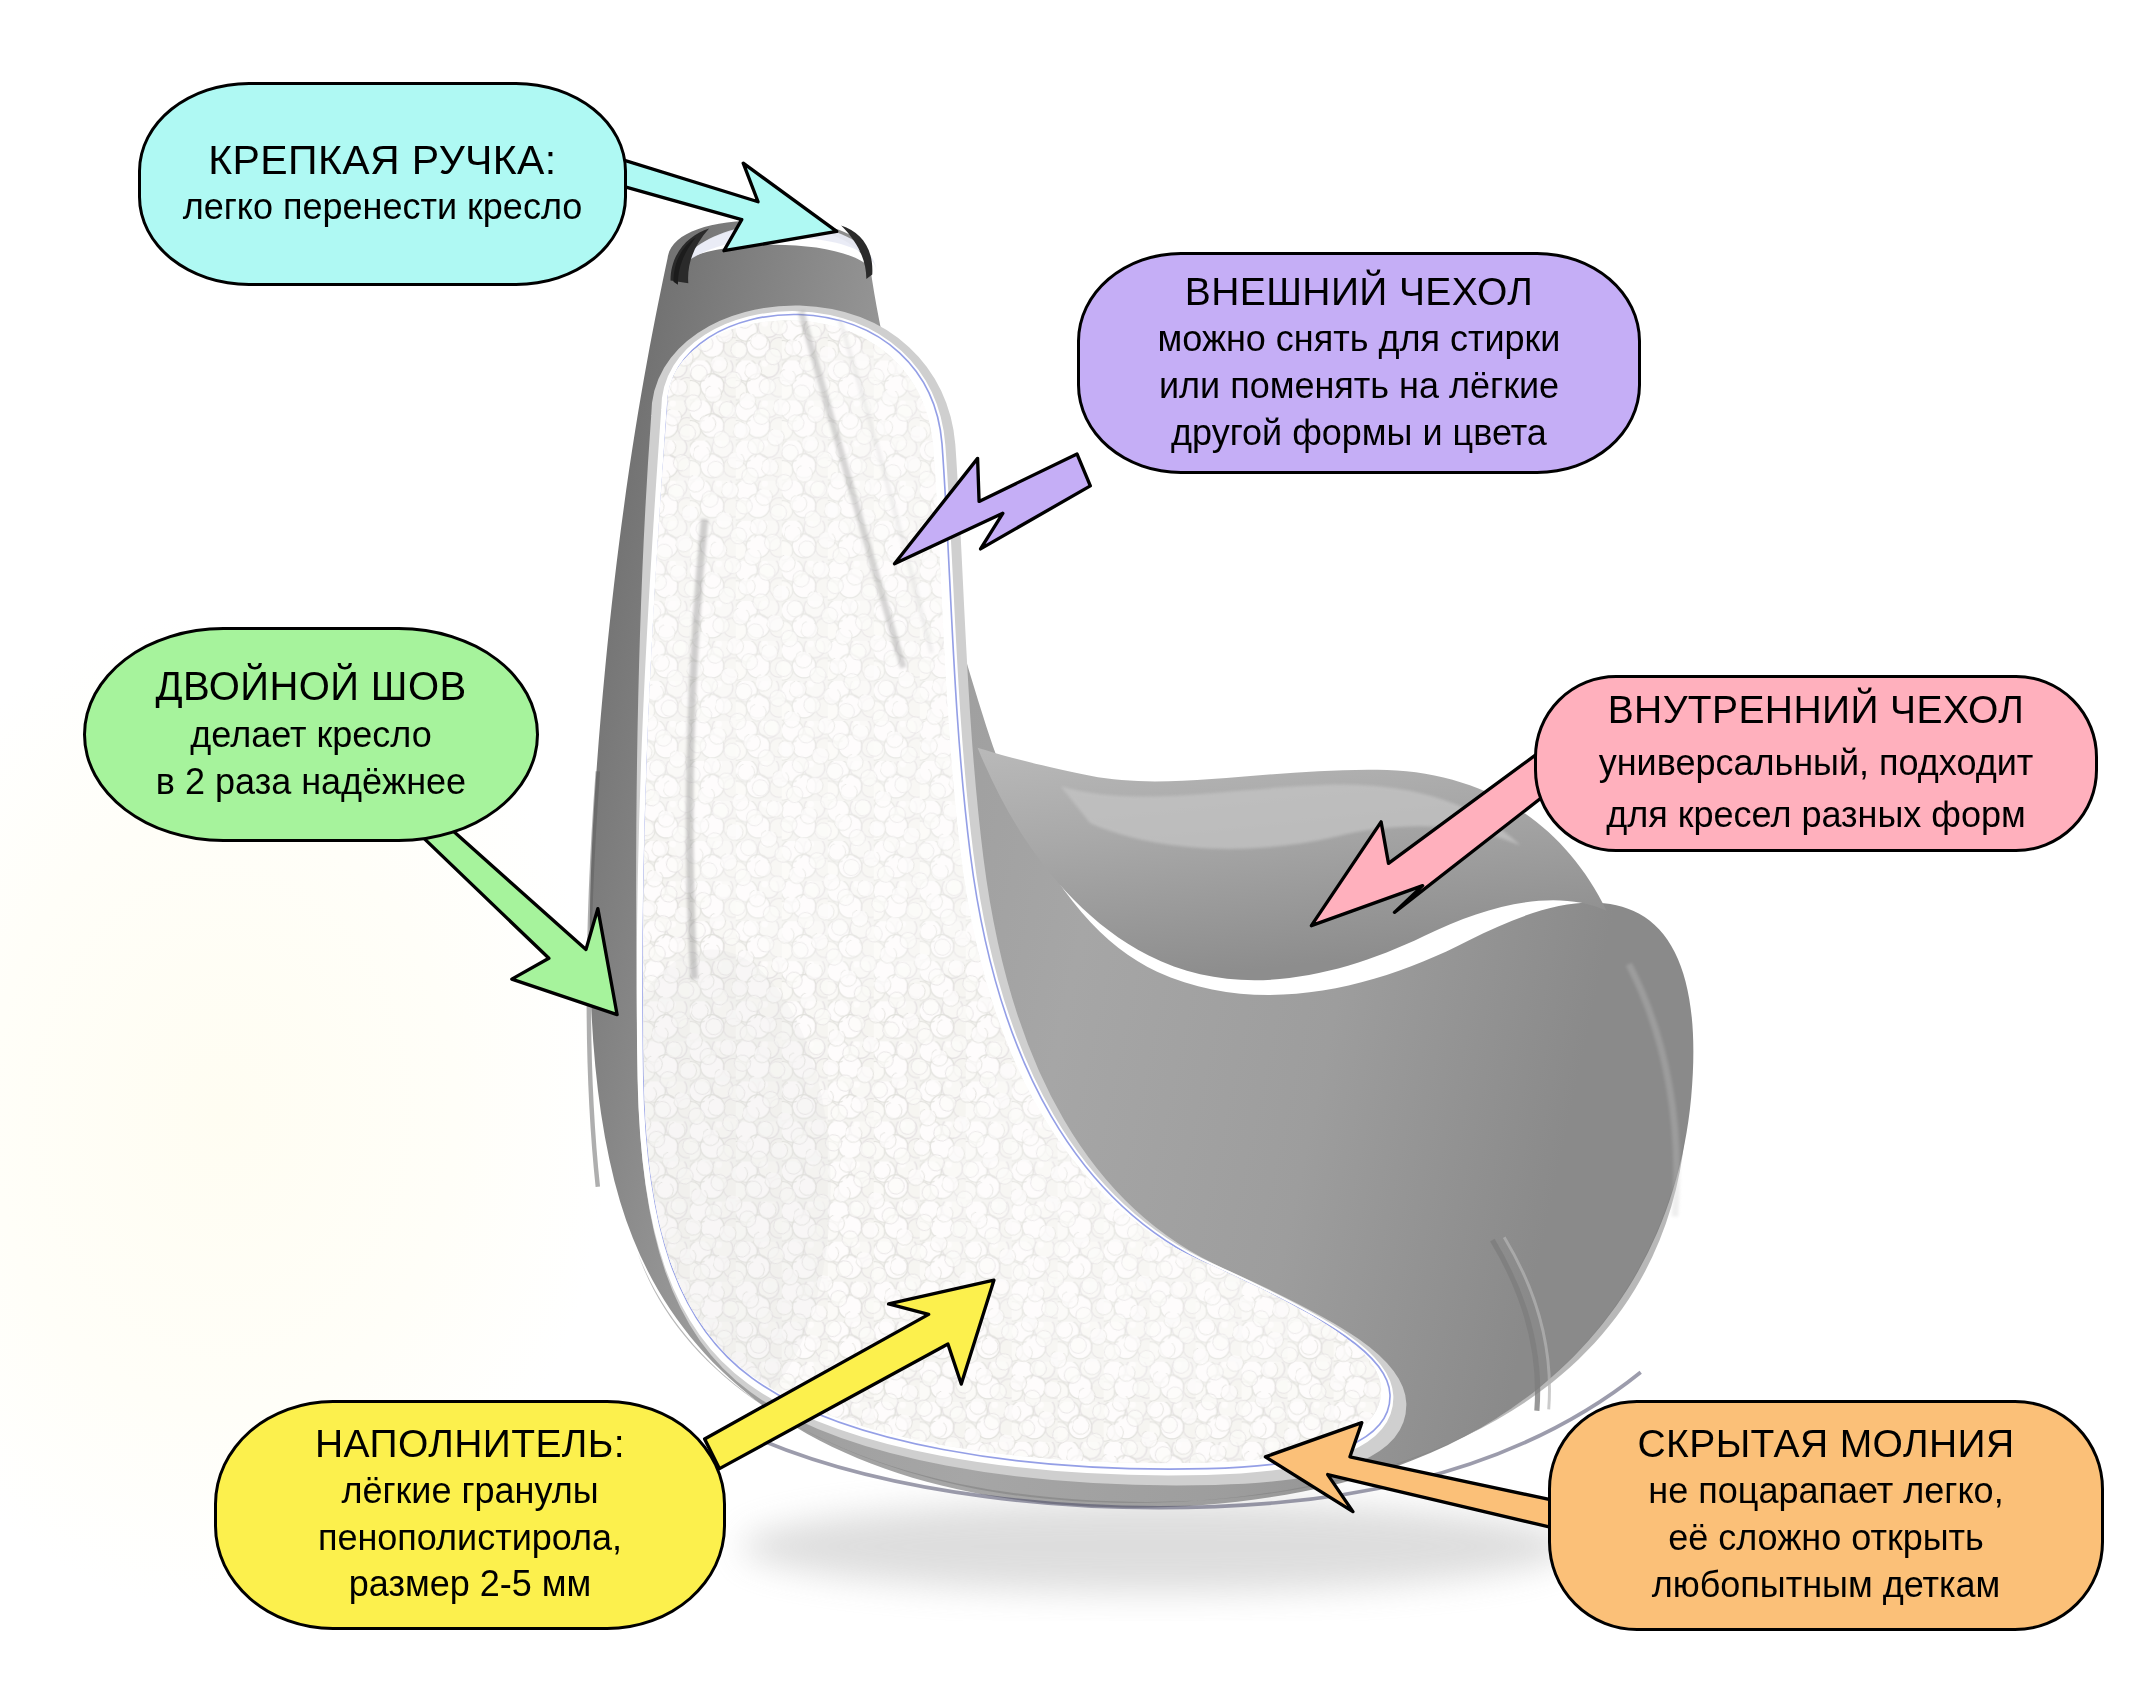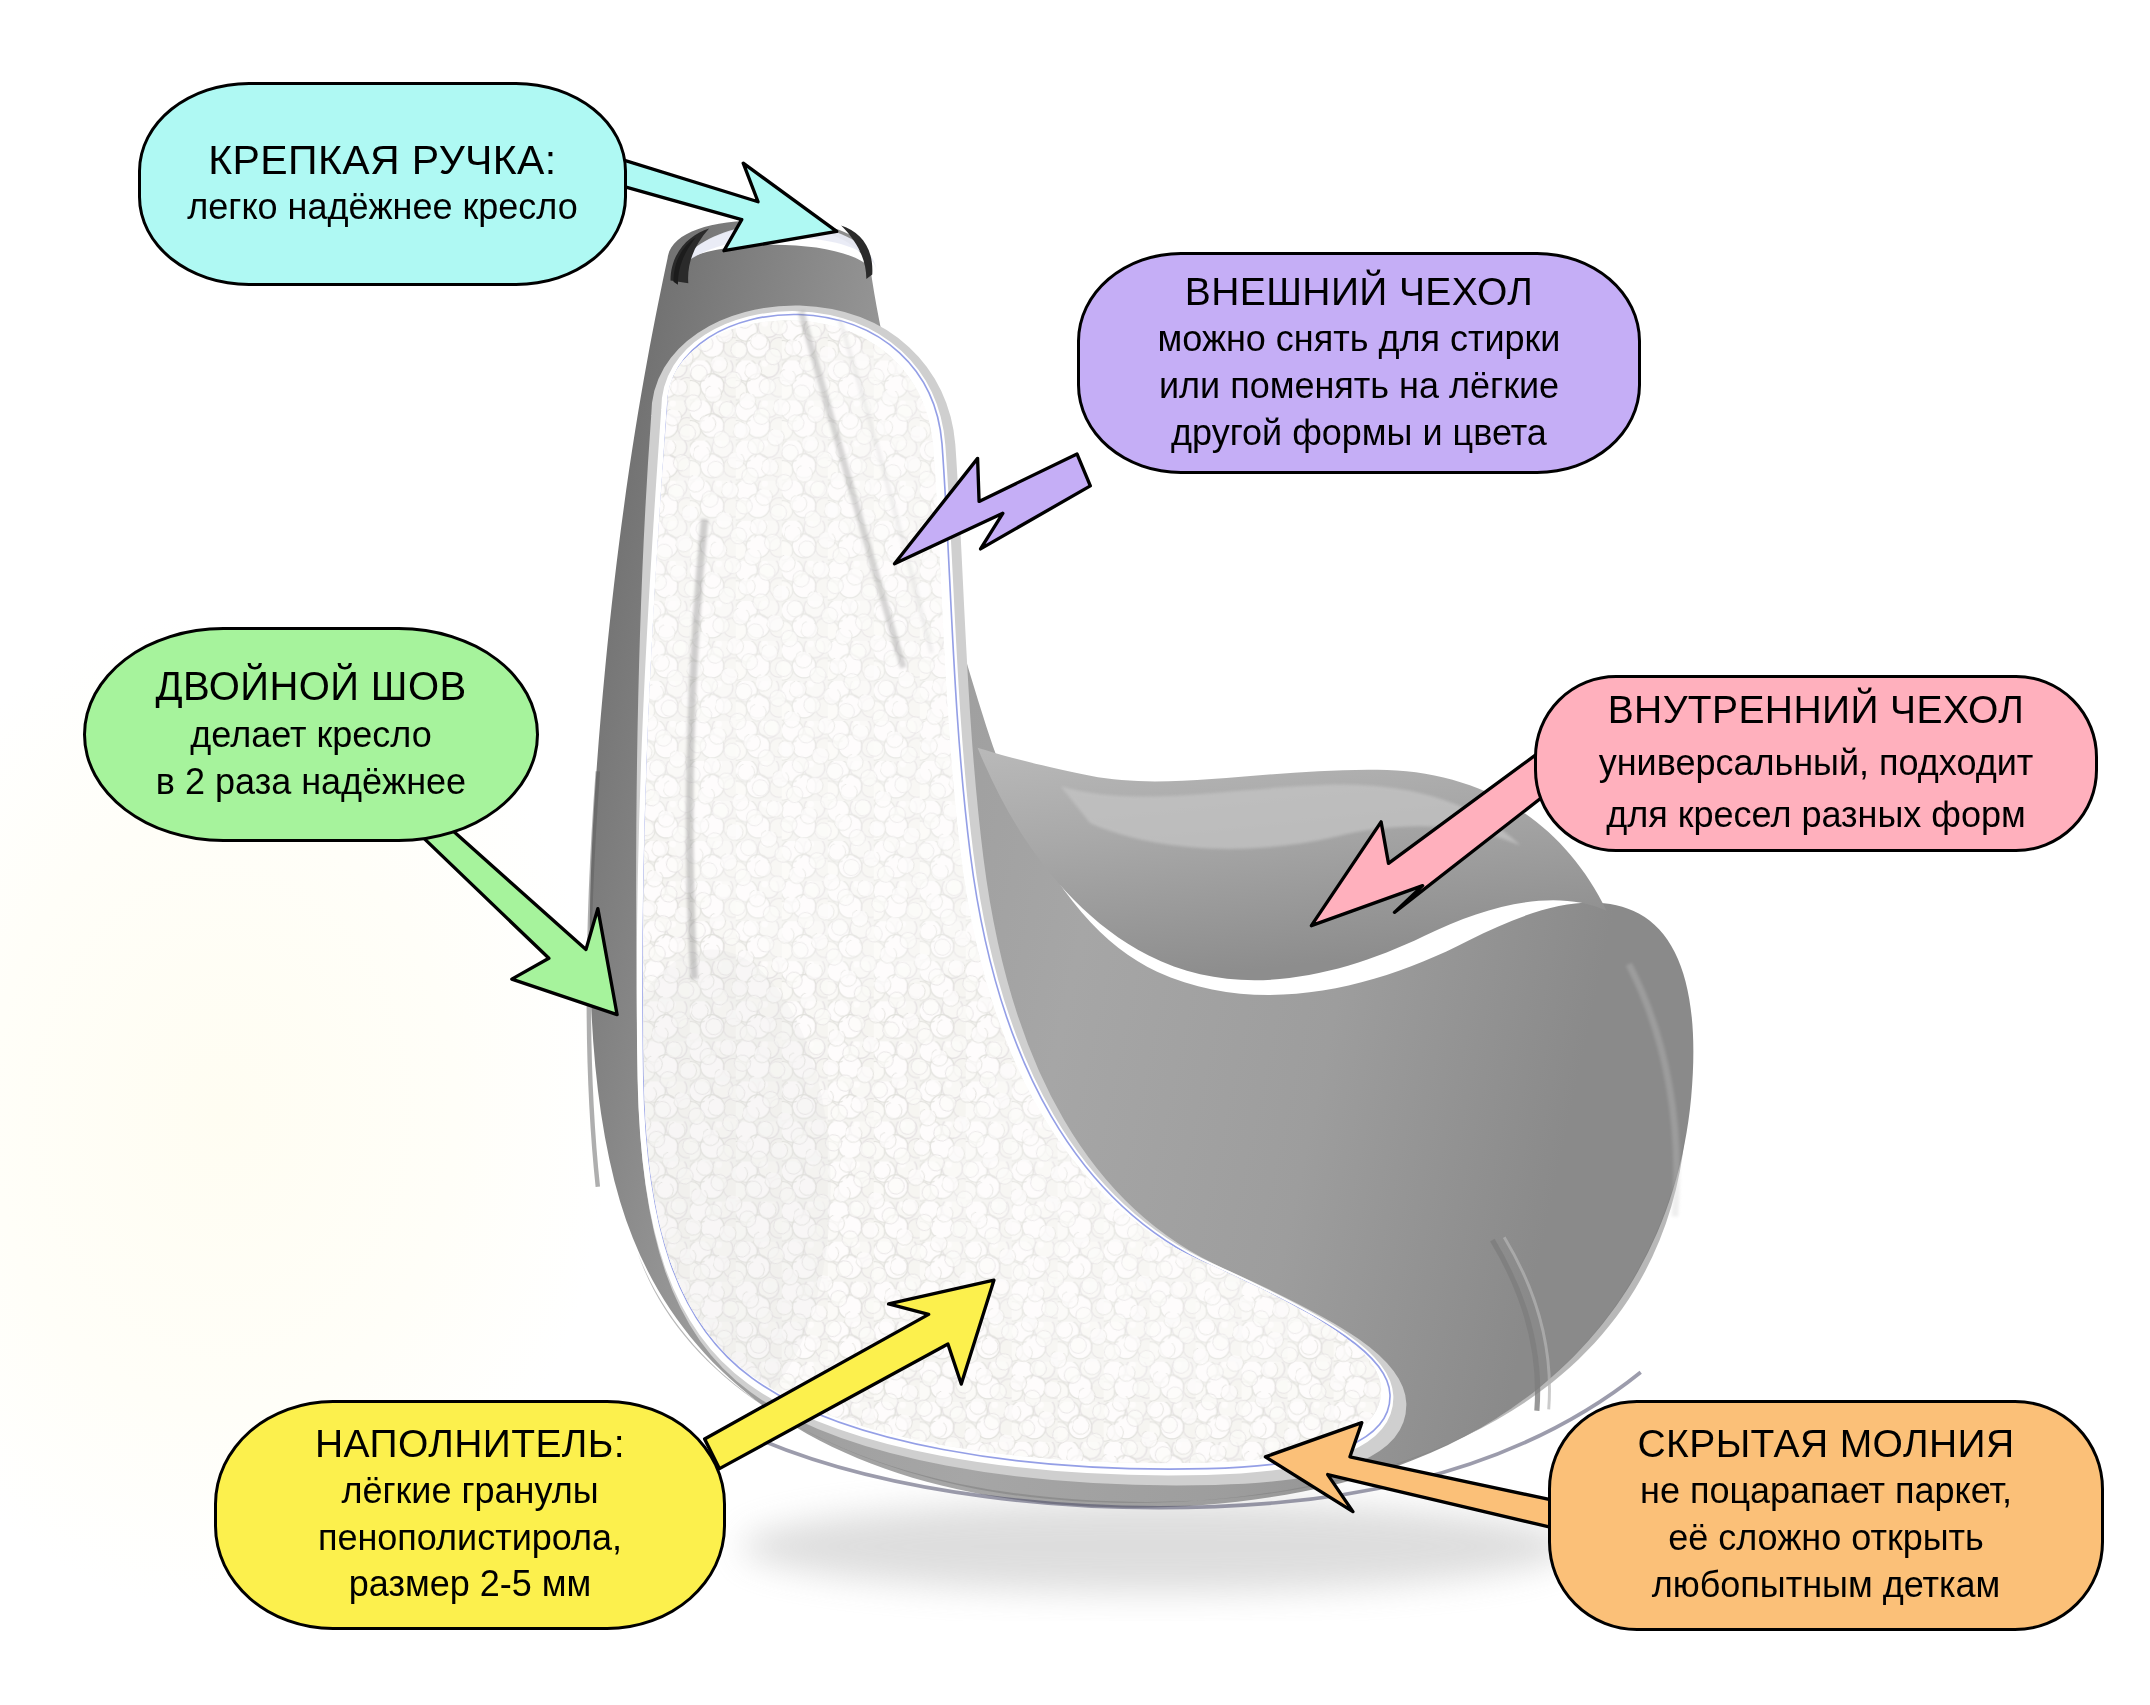--- a/index.html
+++ b/index.html
@@ -342,21 +342,21 @@
         L 1790,1988
         L 1824,2038
         L 1706,1964
         L 1836,1918
         L 1820,1964
         L 2128,2030 Z" fill="#fbc078" stroke="#000" stroke-width="4.5" stroke-linejoin="round"></path>
   </svg>
 
   <div class="bubble" id="cb-handle">
     <div class="title">КРЕПКАЯ РУЧКА:</div>
-    <div class="line">легко надёжнее кресло</div>
+    <div class="line">легко перенести кресло</div>
   </div>
 
   <div class="bubble" id="cb-outer">
     <div class="title">ВНЕШНИЙ ЧЕХОЛ</div>
     <div class="line">можно снять для стирки</div>
     <div class="line">или поменять на лёгкие</div>
     <div class="line">другой формы и цвета</div>
   </div>
 
   <div class="bubble" id="cb-seam">
@@ -373,19 +373,19 @@
 
   <div class="bubble" id="cb-filler">
     <div class="title">НАПОЛНИТЕЛЬ:</div>
     <div class="line">лёгкие гранулы</div>
     <div class="line">пенополистирола,</div>
     <div class="line">размер 2-5 мм</div>
   </div>
 
   <div class="bubble" id="cb-zip">
     <div class="title">СКРЫТАЯ МОЛНИЯ</div>
-    <div class="line">не поцарапает паркет,</div>
+    <div class="line">не поцарапает легко,</div>
     <div class="line">её сложно открыть</div>
     <div class="line">любопытным деткам</div>
   </div>
 
 </div>
 
 
 </body></html>

